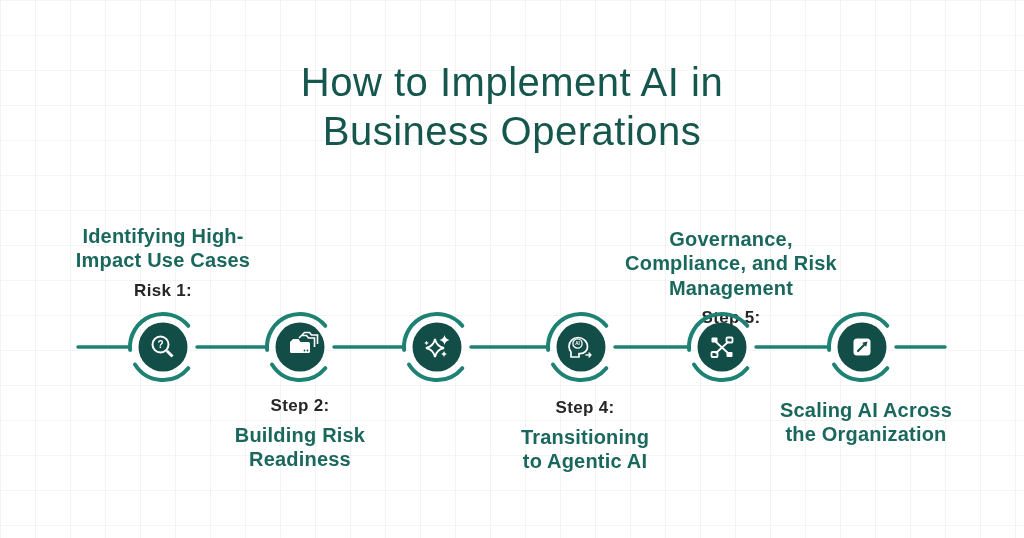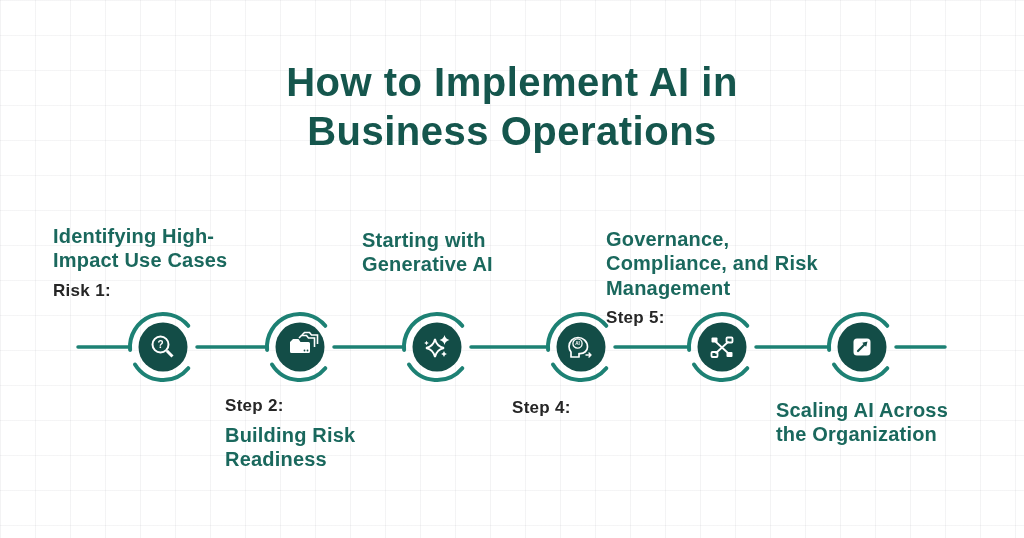--- a/index.html
+++ b/index.html
@@ -9,24 +9,24 @@
     background-color:#ffffff;
   }
   .grid-bg{
     position:absolute;inset:0;
     background-image:
       repeating-linear-gradient(to right, rgba(140,140,150,0.10) 0 1px, transparent 1px 35px),
       repeating-linear-gradient(to bottom, rgba(140,140,150,0.09) 0 1px, transparent 1px 35px);
   }
   .page-title{
     position:absolute;top:58px;left:252px;width:520px;
-    text-align:center;font-size:40px;line-height:1.22;font-weight:700;
+    text-align:center;font-size:40px;line-height:1.22;font-weight:400;
     color:#15564d;letter-spacing:0.5px;
   }
-  .step-text{position:absolute;}
+  .step-text{position:absolute;text-align:center;}
   .step-num{
     font-size:17px;font-weight:700;color:#262626;letter-spacing:0.3px;
     margin:0 0 6px 0;
   }
   .step-label{
     font-size:20px;font-weight:700;color:#1a685d;line-height:1.22;
     letter-spacing:0.2px;margin:0 0 8px 0;
   }
   .above .step-label{margin:0 0 8px 0;}
   .below .step-num{margin:0 0 7px 0;}
@@ -37,33 +37,33 @@
 
 <div class="grid-bg"></div>
 
 <div class="page-title">How to Implement AI in Business Operations</div>
 
 <div class="step-text above" style="top:224px;left:53px;width:220px;">
   <div class="step-label">Identifying High-Impact Use Cases</div>
   <div class="step-num">Risk 1:</div>
 </div>
 <div class="step-text above" style="top:228px;left:362px;width:150px;">
-  <div class="step-label">Starting with Generative AI</div>
 </div>
 <div class="step-text above" style="top:227px;left:606px;width:250px;">
   <div class="step-label">Governance, Compliance, and Risk Management</div>
   <div class="step-num">Step 5:</div>
 </div>
 
 <div class="step-text below" style="top:396px;left:225px;width:150px;">
   <div class="step-num">Step 2:</div>
   <div class="step-label">Building Risk Readiness</div>
 </div>
 <div class="step-text below" style="top:398px;left:512px;width:146px;">
   <div class="step-num">Step 4:</div>
+  <div class="step-label">Transitioning to Agentic AI</div>
 </div>
 <div class="step-text below" style="top:398px;left:776px;width:180px;">
   <div class="step-label">Scaling AI Across the Organization</div>
 </div>
 
 <svg class="timeline-svg" width="1024" height="538" viewBox="0 0 1024 538">
 
   <g stroke="#1d8174" stroke-width="3.5" stroke-linecap="round">
     <line x1="78" y1="347" x2="129" y2="347"></line>
     <line x1="197" y1="347" x2="266" y2="347"></line>

